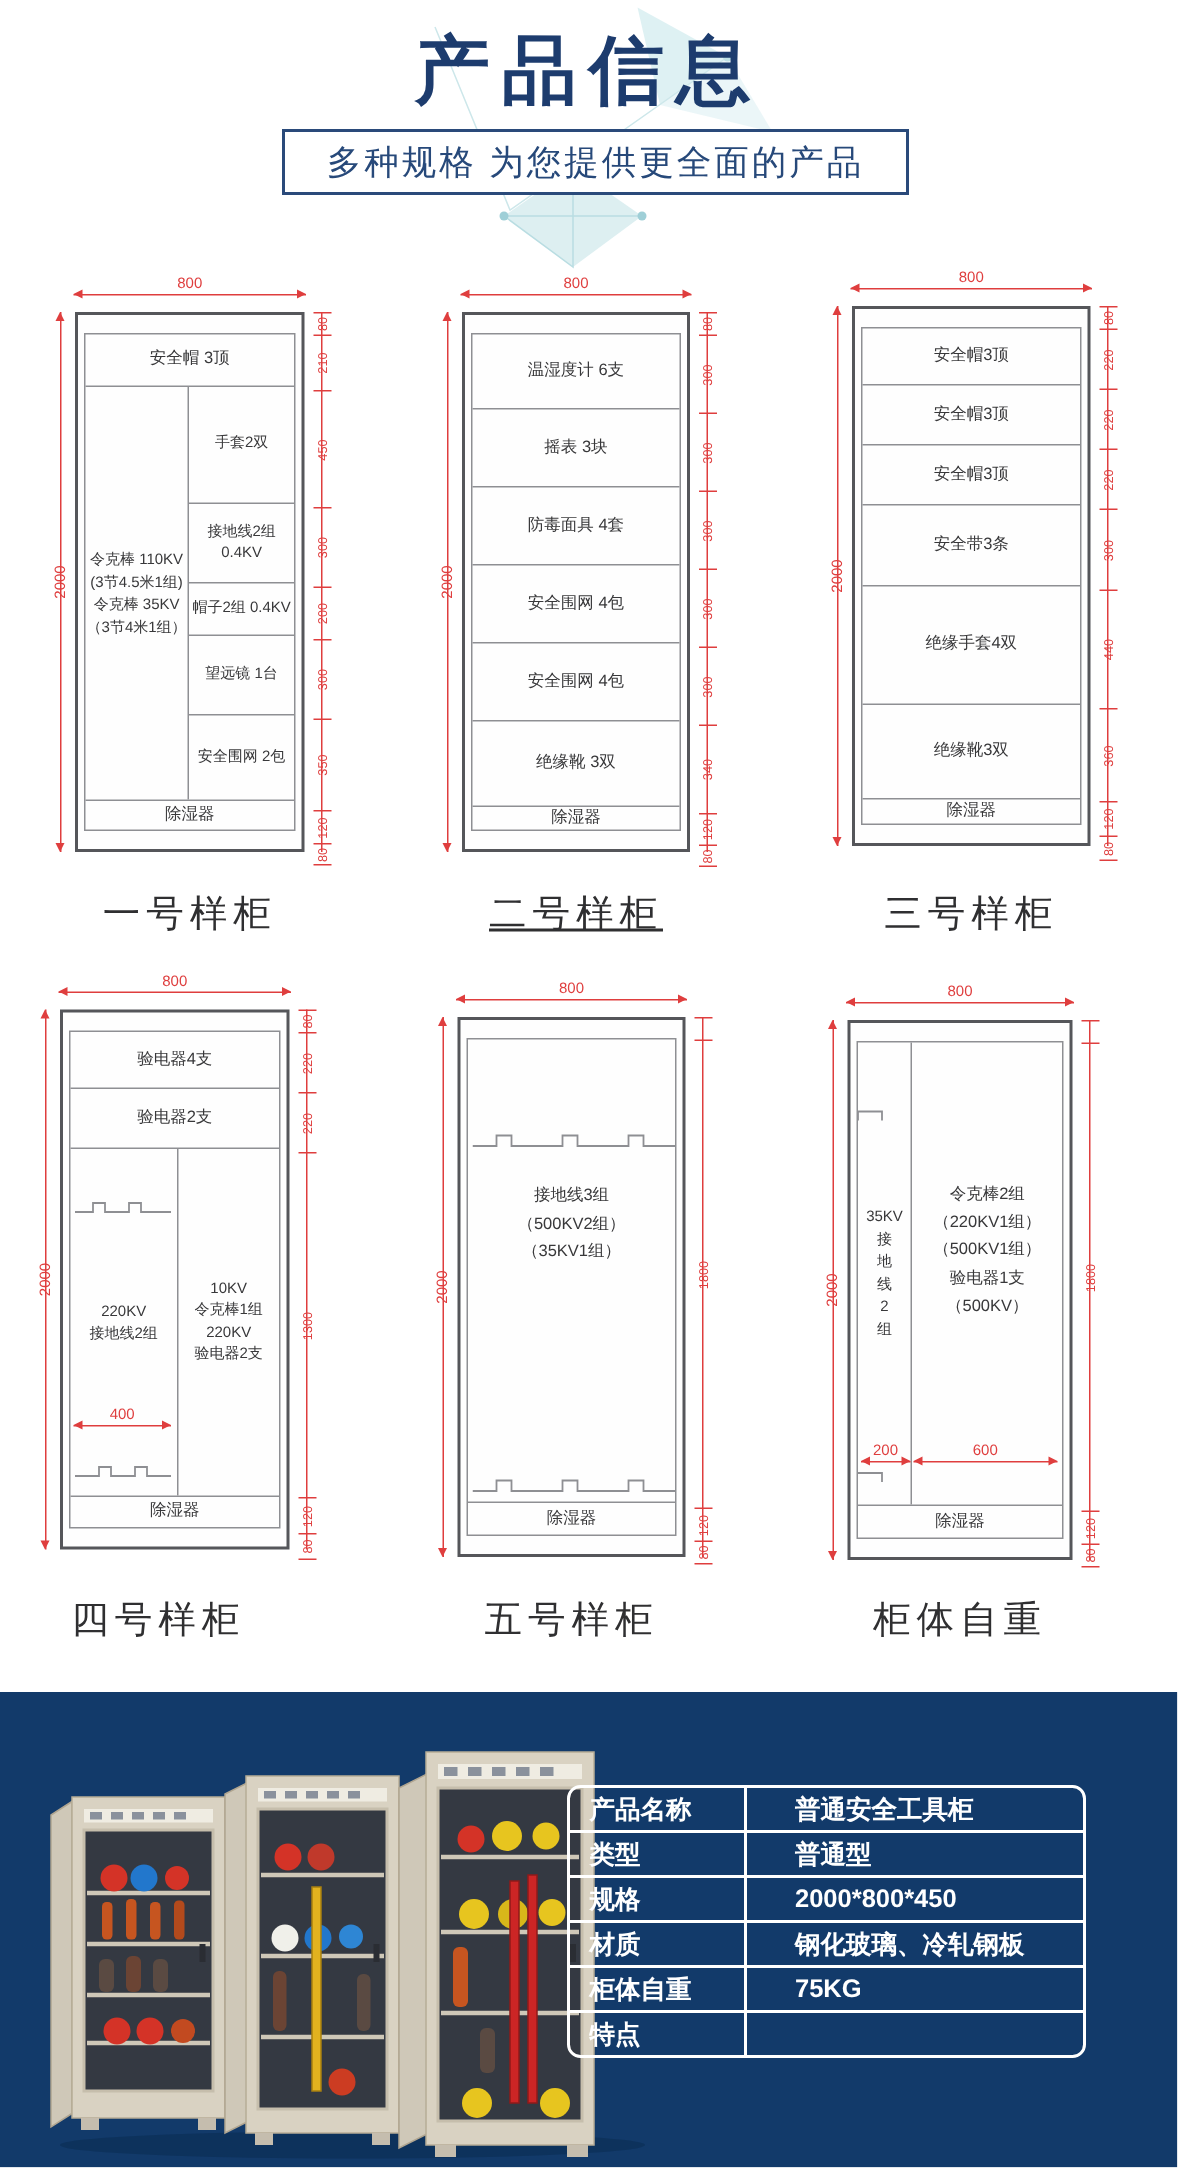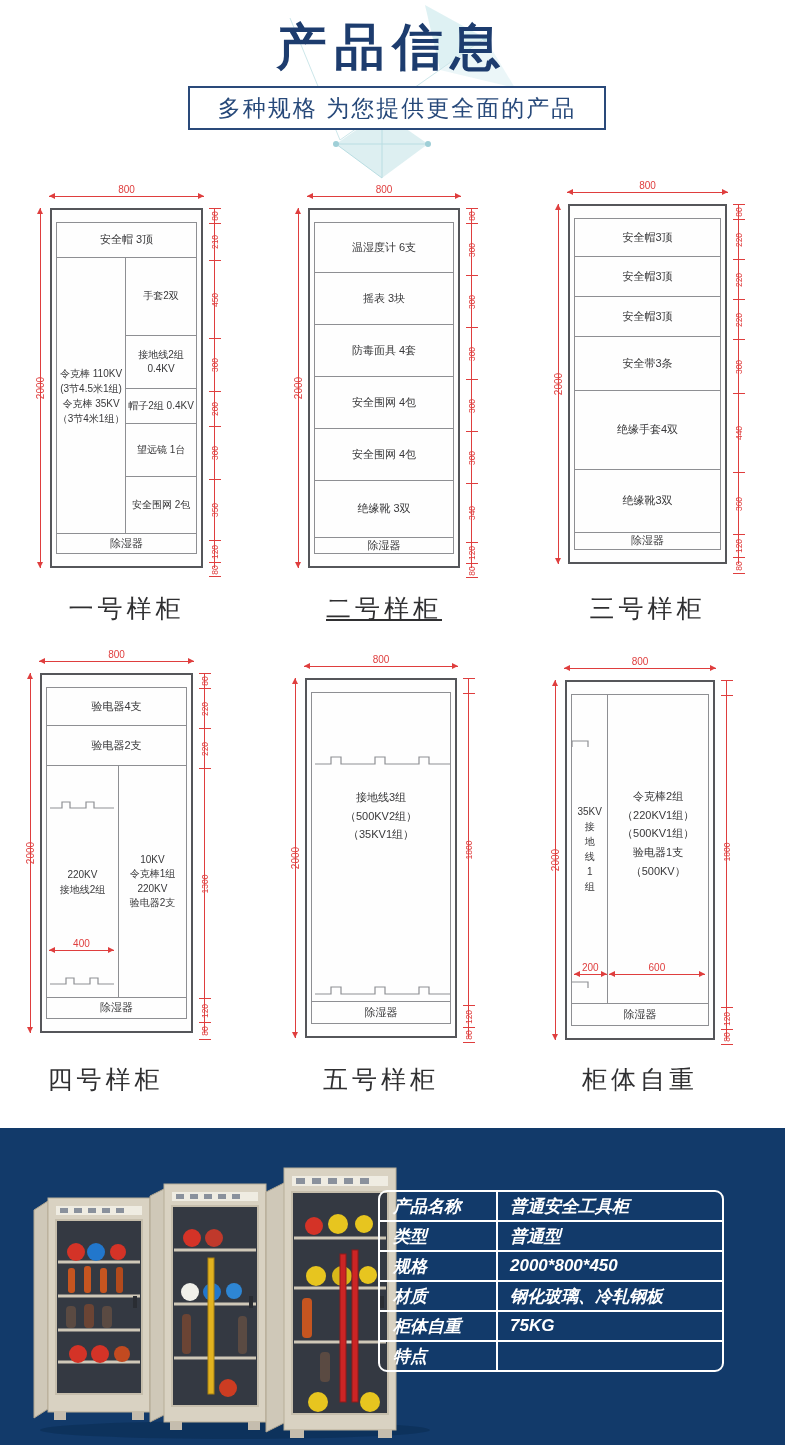--- a/index.html
+++ b/index.html
@@ -51,29 +51,29 @@
   .rail::before{content:"";position:absolute;left:5px;top:0;bottom:0;width:1px;background:#df3e3e;}
   .rseg{position:relative;flex:none;border-top:1px solid #df3e3e;}
   .rseg.rlast{border-bottom:1px solid #df3e3e;}
   .rseg .dlab{position:absolute;left:50%;top:50%;transform:translate(-50%,-50%) rotate(-90deg);
     font-size:8.5px;color:#df3e3e;white-space:nowrap;line-height:1;}
   .cab-label{position:absolute;z-index:1;text-align:center;font-size:25px;color:#2f2f31;
     letter-spacing:4px;font-weight:500;}
   .notch{position:absolute;}
 
   
-  .bottom{position:absolute;left:0;top:1128px;width:785px;height:317px;background:#123a6a;font-style:italic;}
+  .bottom{position:absolute;left:0;top:1128px;width:785px;height:317px;background:#123a6a;}
   .photo{position:absolute;left:30px;top:18px;width:460px;height:296px;}
   .spec{position:absolute;left:378px;top:62px;width:342px;border:2px solid #ffffff;
     border-radius:9px;overflow:hidden;}
   .trow{display:flex;height:28px;border-top:2px solid #ffffff;}
   .trow.first{border-top:none;}
   .tlabel{width:103px;border-right:2px solid #ffffff;display:flex;align-items:center;
     padding-left:13px;color:#ffffff;font-weight:bold;font-size:17px;}
-  .tvalue{flex:1;display:flex;align-items:center;padding-left:12px;color:#ffffff;
+  .tvalue{flex:1;display:flex;align-items:center;padding-left:32px;color:#ffffff;
     font-weight:bold;font-size:17px;}
 </style>
 </head>
 <body>
 
 <div id="stage">
 
   <svg class="wm" viewBox="0 0 340 195">
     <polygon points="195,5 255,38 210,70" fill="#d6edf0" opacity="0.8"></polygon>
     <polygon points="210,70 255,38 285,88" fill="#e6f4f6" opacity="0.8"></polygon>
@@ -354,21 +354,21 @@
       <div class="cinner">
         <div class="cfree" style="display:flex;flex-direction:row;">
           <div class="lcol" style="width:26%;border-right:1px solid #8e8f93;">
             <svg class="notch" style="left:0;top:44px;" width="22" height="9" viewBox="0 0 22 9">
                 <path d="M0 8 V2 H16 V8" fill="none" stroke="#8e8f93" stroke-width="1.2"></path>
               </svg>
             <span class="vtext">35KV
 接
 地
 线
-1
+2
 组</span>
             <svg class="notch" style="left:0;bottom:14px;" width="22" height="9" viewBox="0 0 22 9">
                 <path d="M0 2 H16 V8" fill="none" stroke="#8e8f93" stroke-width="1.2"></path>
               </svg>
           </div>
           <div class="cfree">
             <div class="ctext" style="top:92px;">令克棒2组
 （220KV1组）
 （500KV1组）
 验电器1支

